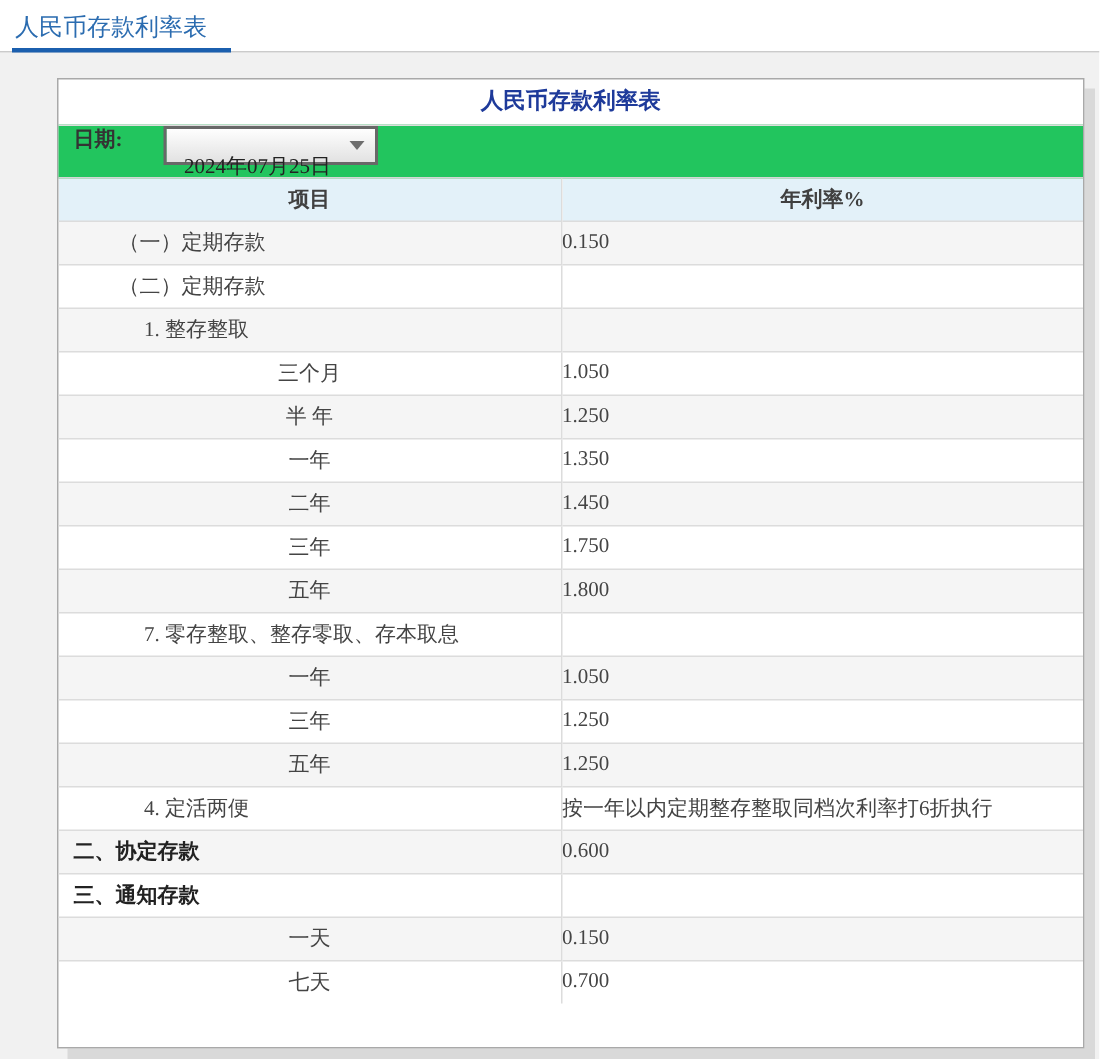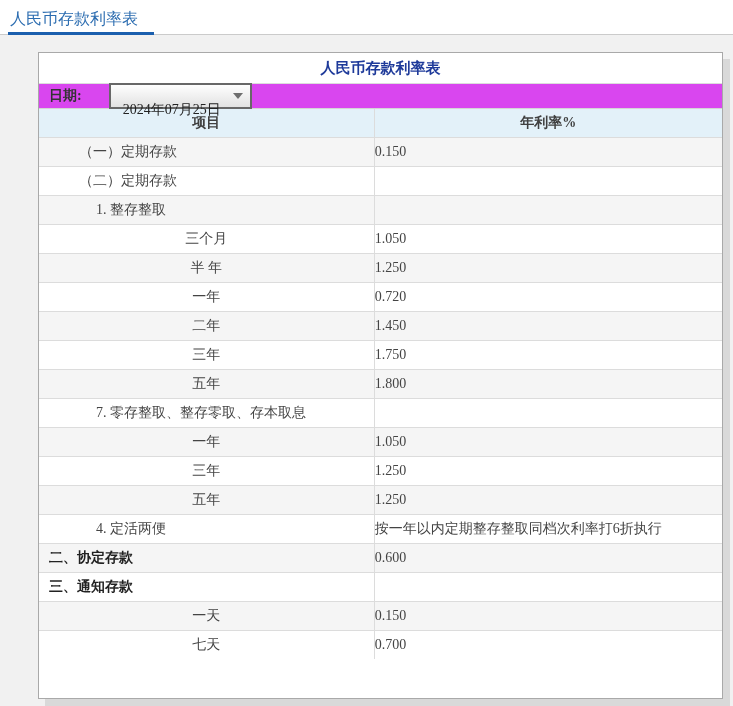--- a/index.html
+++ b/index.html
@@ -58,27 +58,26 @@
   .panel-title {
     height: 30px;
     line-height: 30px;
     text-align: center;
     font-weight: bold;
     font-size: 15px;
     color: var(--title_navy, #1e3a9a);
   }
   
   .date-row {
-    height: 26px;
-    box-sizing: border-box;
-    background: #d946ef;
+    height: 36px;
+    box-sizing: border-box;
+    background: #22c55e;
     border-top: 1px solid #dddddd;
     border-bottom: 1px solid #d5d5d5;
     display: flex;
-    align-items: center;
     padding-left: 10px;
   }
   .date-label {
     font-size: 14px;
     font-weight: bold;
     color: #333333;
   }
   .date-select {
     margin-left: 27px;
     width: 143px;
@@ -183,21 +182,21 @@
           <tr>
             <td class="c-item lv4">三个月</td>
             <td class="c-rate">1.050</td>
           </tr>
           <tr class="alt">
             <td class="c-item lv4">半 年</td>
             <td class="c-rate">1.250</td>
           </tr>
           <tr>
             <td class="c-item lv4">一年</td>
-            <td class="c-rate">0.720</td>
+            <td class="c-rate">1.350</td>
           </tr>
           <tr class="alt">
             <td class="c-item lv4">二年</td>
             <td class="c-rate">1.450</td>
           </tr>
           <tr>
             <td class="c-item lv4">三年</td>
             <td class="c-rate">1.750</td>
           </tr>
           <tr class="alt">

